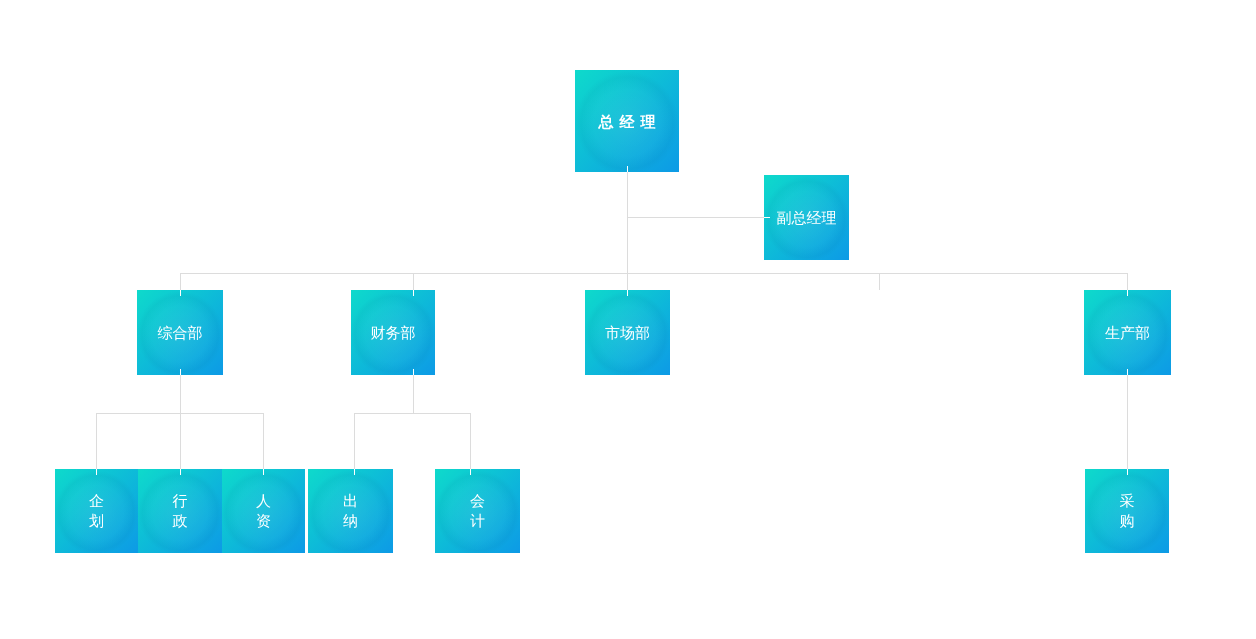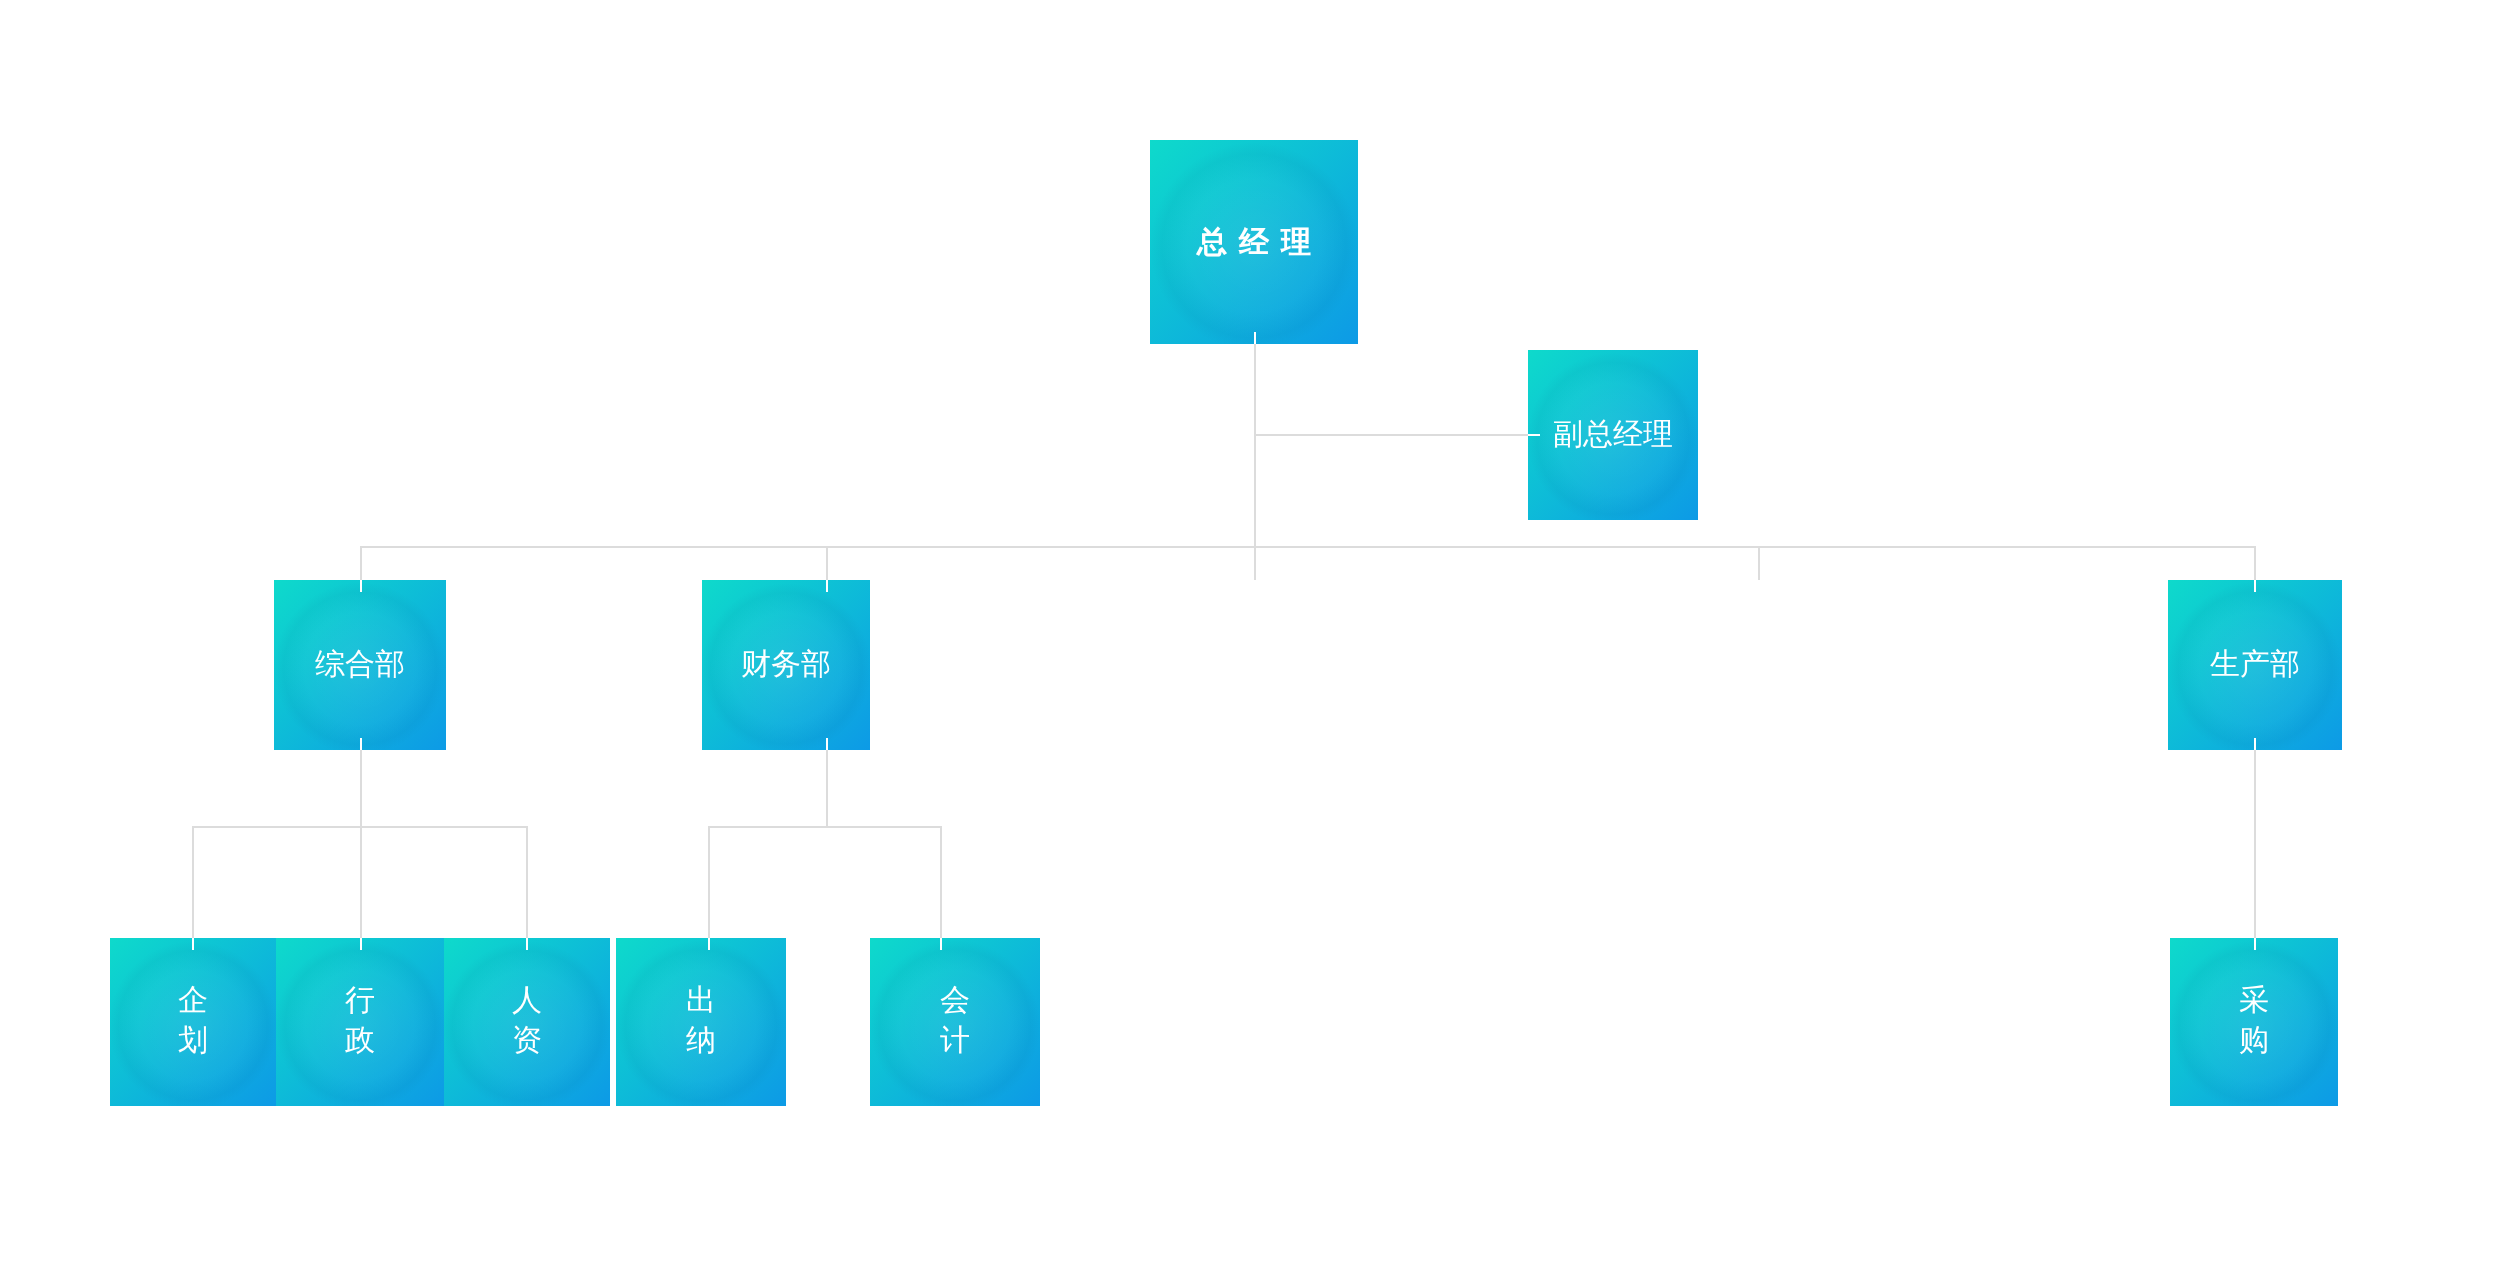--- a/index.html
+++ b/index.html
@@ -82,20 +82,23 @@
     </div>
     <div class="node" style="left: 764px; top: 175px; width: 85px; height: 85px;">
       <div class="node-line">副总经理</div>
     </div>
     <div class="node" style="left: 137px; top: 290px; width: 86px; height: 85px;">
       <div class="node-line">综合部</div>
     </div>
     <div class="node" style="left: 351px; top: 290px; width: 84px; height: 85px;">
       <div class="node-line">财务部</div>
     </div>
+    <div class="node" style="left: 585px; top: 290px; width: 85px; height: 85px;">
+      <div class="node-line">市场部</div>
+    </div>
     <div class="node" style="left: 1084px; top: 290px; width: 87px; height: 85px; text-align: right;">
       <div class="node-line">生产部</div>
     </div>
     <div class="node vtext" style="left: 55px; top: 469px; width: 83px; height: 84px;">
       <div class="node-line">企</div>
       <div class="node-line">划</div>
     </div>
     <div class="node vtext" style="left: 138px; top: 469px; width: 84px; height: 84px;">
       <div class="node-line">行</div>
       <div class="node-line">政</div>

